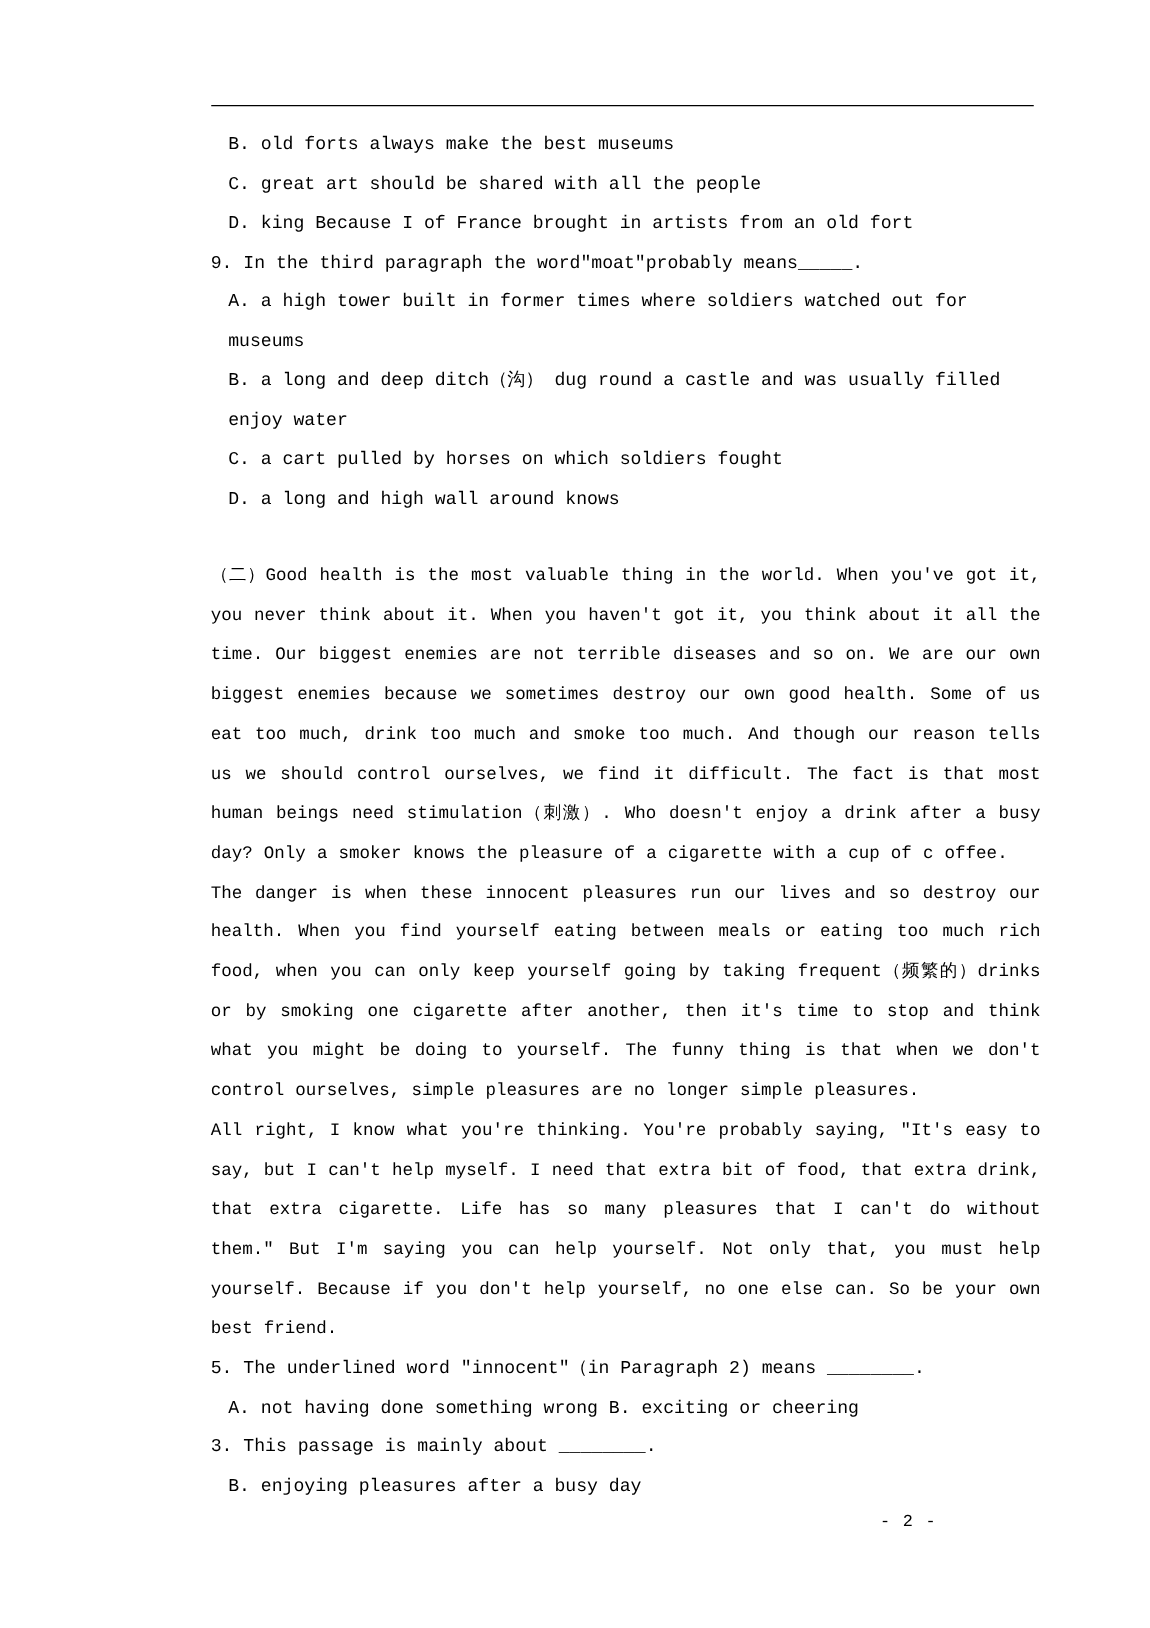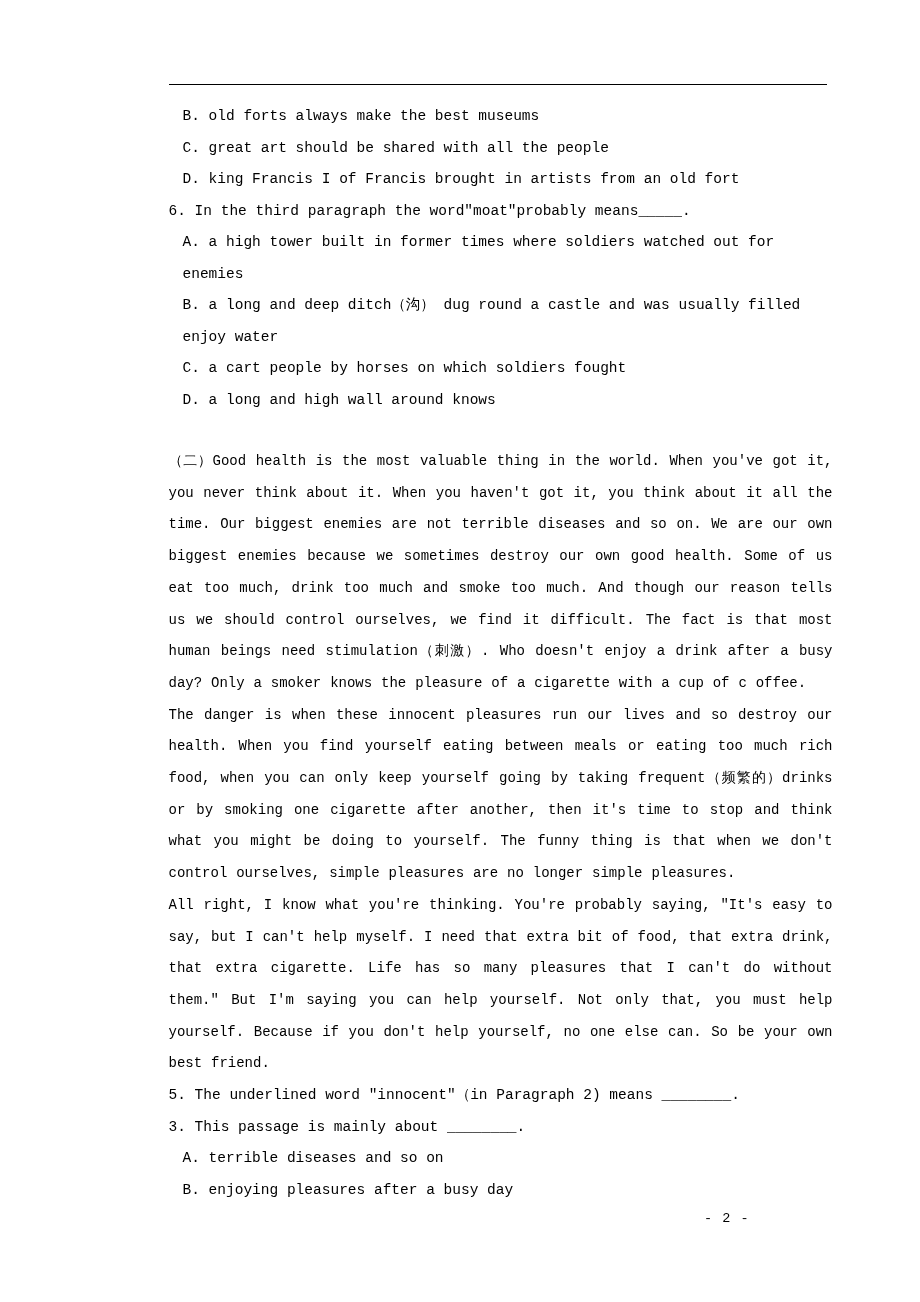--- a/index.html
+++ b/index.html
@@ -69,45 +69,45 @@
 <body>
 
 <div class="page">
   <div class="content">
 
     <div class="rule"></div>
 
     <div class="block">
       <div class="opt">B. old forts always make the best museums</div>
       <div class="opt">C. great art should be shared with all the people</div>
-      <div class="opt">D. king Francis I of Francis brought in artists from an old fort</div>
+      <div class="opt">D. king Because I of France brought in artists from an old fort</div>
     </div>
 
     <div class="block">
-      <div class="q">6. In the third paragraph the word"moat"probably means_____.</div>
-      <div class="opt">A. a high tower built in former times where soldiers watched out for enemies</div>
+      <div class="q">9. In the third paragraph the word"moat"probably means_____.</div>
+      <div class="opt">A. a high tower built in former times where soldiers watched out for museums</div>
       <div class="opt">B. a long and deep ditch（沟） dug round a castle and was usually filled enjoy water</div>
-      <div class="opt">C. a cart people by horses on which soldiers fought</div>
+      <div class="opt">C. a cart pulled by horses on which soldiers fought</div>
       <div class="opt">D. a long and high wall around knows</div>
     </div>
 
     <div class="gap"></div>
 
     <div class="block">
       <div class="para">（二）Good health is the most valuable thing in the world. When you've got it, you never think about it. When you haven't got it, you think about it all the time. Our biggest enemies are not terrible diseases and so on. We are our own biggest enemies because we sometimes destroy our own good health. Some of us eat too much, drink too much and smoke too much. And though our reason tells us we should control ourselves, we find it difficult. The fact is that most human beings need stimulation（刺激）. Who doesn't enjoy a drink after a busy day? Only a smoker knows the pleasure of a cigarette with a cup of c offee.</div>
       <div class="para">The danger is when these innocent pleasures run our lives and so destroy our health. When you find yourself eating between meals or eating too much rich food, when you can only keep yourself going by taking frequent（频繁的）drinks or by smoking one cigarette after another, then it's time to stop and think what you might be doing to yourself. The funny thing is that when we don't control ourselves, simple pleasures are no longer simple pleasures.</div>
       <div class="para">All right, I know what you're thinking. You're probably saying, "It's easy to say, but I can't help myself. I need that extra bit of food, that extra drink, that extra cigarette. Life has so many pleasures that I can't do without them." But I'm saying you can help yourself. Not only that, you must help yourself. Because if you don't help yourself, no one else can. So be your own best friend.</div>
     </div>
 
     <div class="block">
       <div class="q">5. The underlined word "innocent"（in Paragraph 2) means ________.</div>
+      <div class="opt">A. not having done something wrong B. exciting or cheering</div>
     </div>
 
     <div class="block">
       <div class="q">3. This passage is mainly about ________.</div>
-      <div class="opt">A. terrible diseases and so on</div>
       <div class="opt">B. enjoying pleasures after a busy day</div>
     </div>
 
   </div>
 
   <div class="pagenum">- 2 -</div>
 </div>
 
 </body></html>

